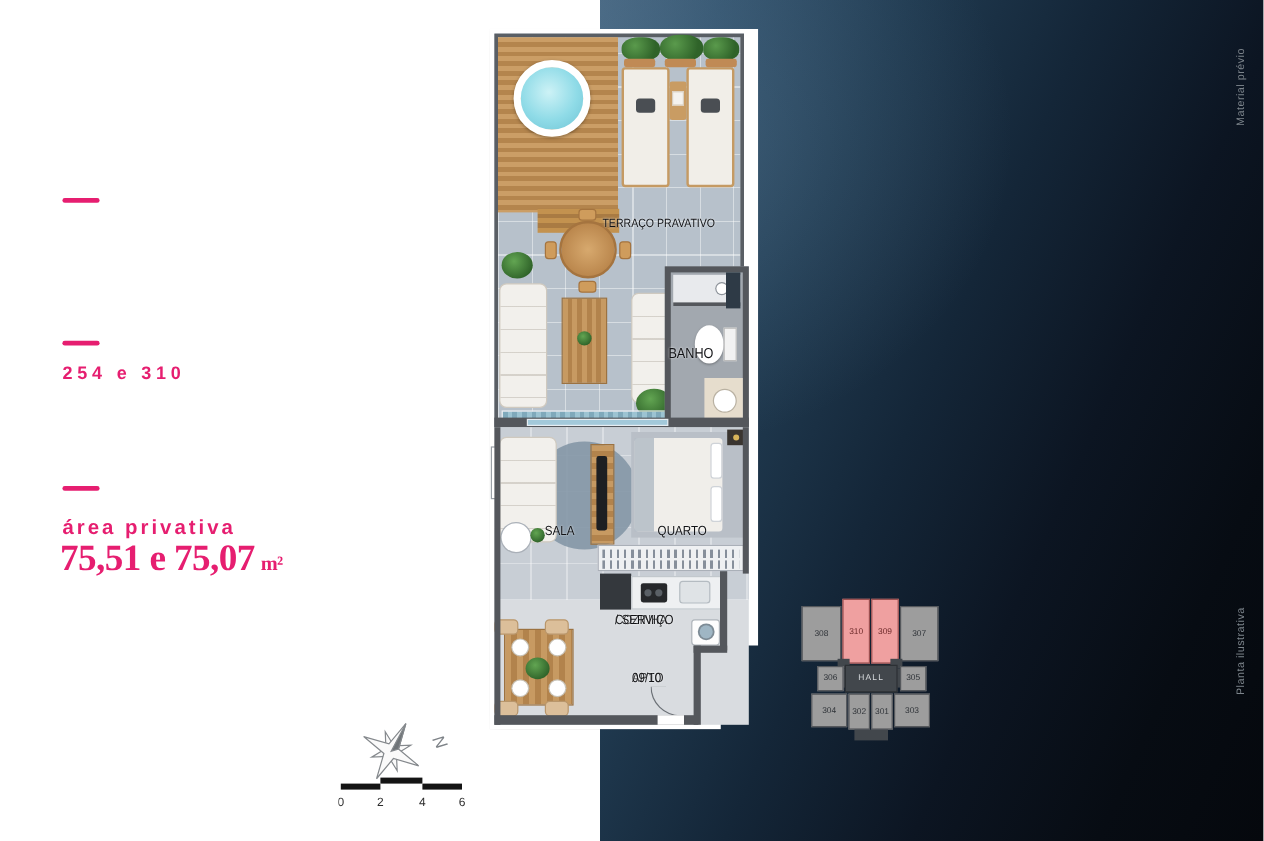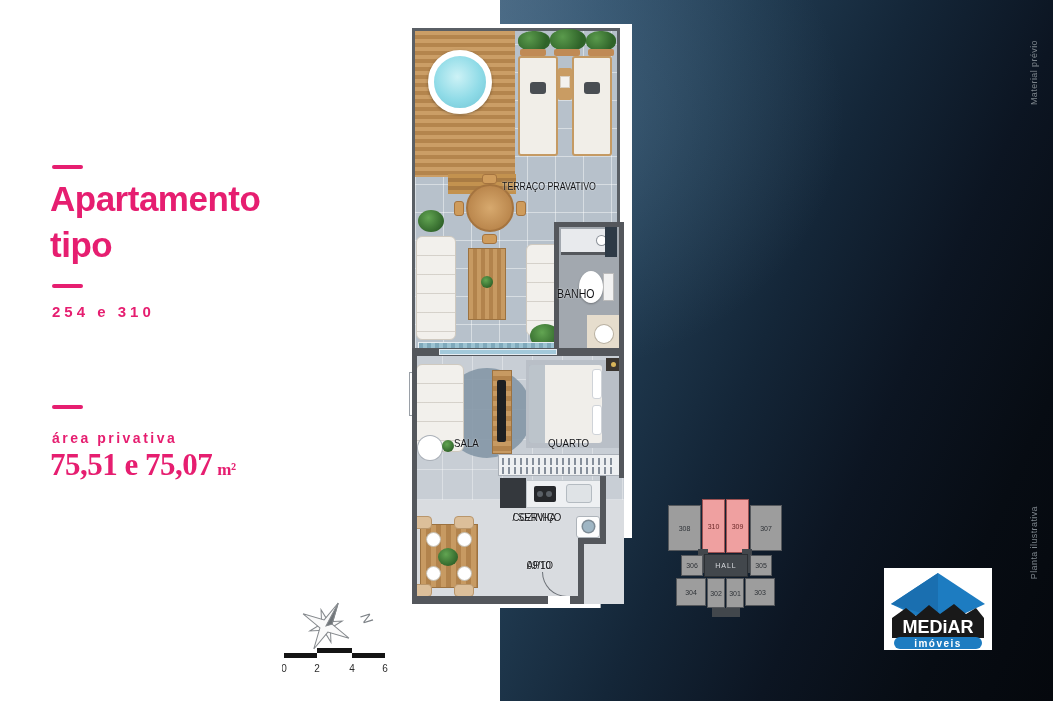--- a/index.html
+++ b/index.html
@@ -13,21 +13,21 @@
       radial-gradient(ellipse 520px 430px at 4% 16%, rgba(110,150,180,.30), transparent 62%),
       linear-gradient(114deg, #44627c 0%, #31506a 12%, #203a50 30%, #142638 48%, #0c1522 66%, #070c13 84%, #05080d 100%);
   }
 
   
   .left-panel { position:absolute; left:0; top:0; width:400px; height:701px; color:#e61e70; }
   .dash { position:absolute; left:52px; width:31px; height:4px; background:#e61e70; border-radius:2px; }
   .dash-1 { top:165px; } .dash-2 { top:284px; } .dash-3 { top:405px; }
   .title { position:absolute; left:50px; top:176px; font-size:35px; font-weight:bold; line-height:46px; letter-spacing:-.5px; }
   .units-label { position:absolute; left:52px; top:303px; font-size:15px; font-weight:bold; letter-spacing:4px; }
-  .area-label { position:absolute; left:52px; top:430px; font-size:14px; font-weight:bold; letter-spacing:2.5px; }
+  .area-label { position:absolute; left:52px; top:430px; font-size:17px; font-weight:bold; letter-spacing:2.5px; }
   .area-value { position:absolute; left:50px; top:447px; font-size:31px; font-weight:bold; letter-spacing:-.5px;font-family:Liberation Serif, serif; }
   .area-unit { font-size:17px; font-weight:bold; margin-left:5px; }
 
   
   .plan { position:absolute; left:408px; top:24px; width:224px; height:584px; }
   .plan-backing { position:absolute; inset:0; background:#fff;
     clip-path:polygon(0 0, 100% 0, 100% 88%, 86% 88%, 86% 100%, 0 100%);
     box-shadow:0 3px 14px rgba(0,0,0,.30); }
   .plan * { position:absolute; }
   .plan-label { font-size:11px; color:#121316; white-space:nowrap; text-shadow:0 0 2px rgba(255,255,255,.85);
@@ -130,24 +130,20 @@
 </style>
 </head>
 <body>
 
 <div class="stage">
 
   <div class="bg-dark"></div>
 
   <div class="left-panel">
     <div class="dash dash-1"></div>
-    <div class="title">
-      <div>Apartamento</div>
-      <div>tipo</div>
-    </div>
     <div class="dash dash-2"></div>
     <div class="units-label">254 e 310</div>
     <div class="dash dash-3"></div>
     <div class="area-label">área privativa</div>
     <div class="area-value">
       <span>75,51 e 75,07</span><span class="area-unit">m²</span>
     </div>
   </div>
 
   <div class="plan">
@@ -292,27 +288,17 @@
     <div class="unit" style="left:13px; top:58px; width:22px; height:21px;">306</div>
     <div class="hall" style="left:36px; top:57px; width:44px; height:23px;">HALL</div>
     <div class="unit" style="left:82px; top:58px; width:22px; height:21px;">305</div>
     <div class="unit" style="left:8px; top:81px; width:30px; height:28px;">304</div>
     <div class="unit" style="left:39px; top:81px; width:18px; height:30px;">302</div>
     <div class="unit" style="left:58px; top:81px; width:18px; height:30px;">301</div>
     <div class="unit" style="left:77px; top:81px; width:30px; height:28px;">303</div>
     <div class="stub" style="left:44px; top:111px; width:28px; height:9px;"></div>
   </div>
 
-  <div class="logo">
-    <svg width="108" height="82" viewBox="0 0 108 82">
-      <polygon points="54,5 101,36 54,58 7,36" fill="#1d7cc1"></polygon>
-      <polygon points="54,5 7,36 54,50" fill="#1a6fb0"></polygon>
-      <path d="M8,70 L8,50 L22,40 L32,48 L45,37 L56,46 L70,36 L82,46 L92,40 L100,50 L100,70 Z" fill="#191919"></path>
-      <text x="54" y="65" text-anchor="middle" font-size="18" font-weight="bold" fill="#ffffff" font-family="Liberation Sans, sans-serif">MEDiAR</text>
-      <rect x="10" y="69" width="88" height="12" rx="6" fill="#1d7cc1"></rect>
-      <text x="54" y="78.5" text-anchor="middle" font-size="10" font-weight="bold" letter-spacing="1.5" fill="#ffffff" font-family="Liberation Sans, sans-serif">imóveis</text>
-    </svg>
-  </div>
 
   <div class="wm wm-top">Material prévio</div>
   <div class="wm wm-bottom">Planta ilustrativa</div>
 
 </div>
 
 </body></html>

